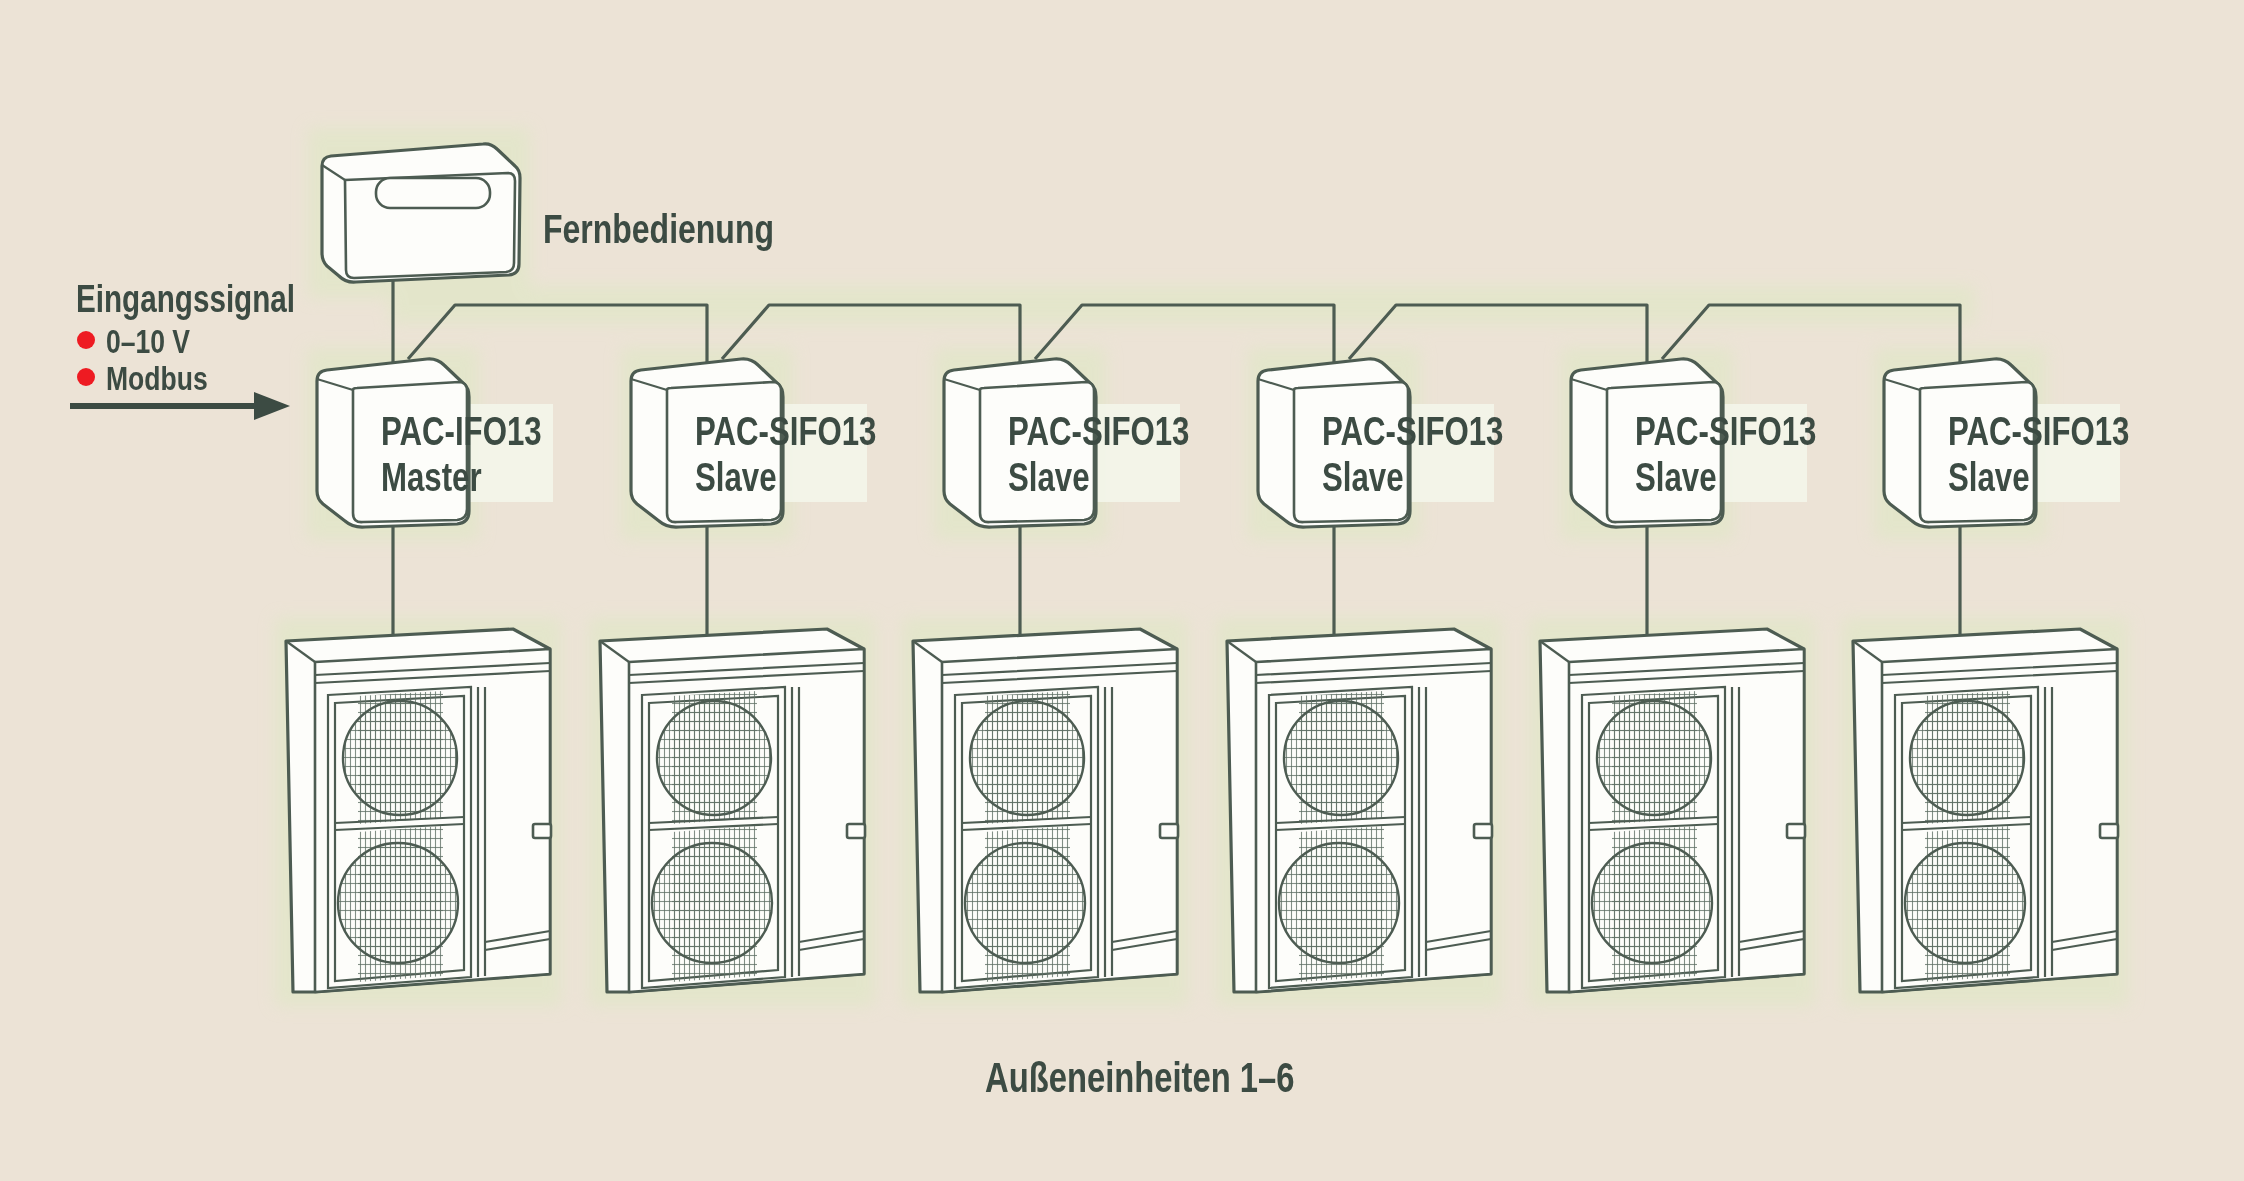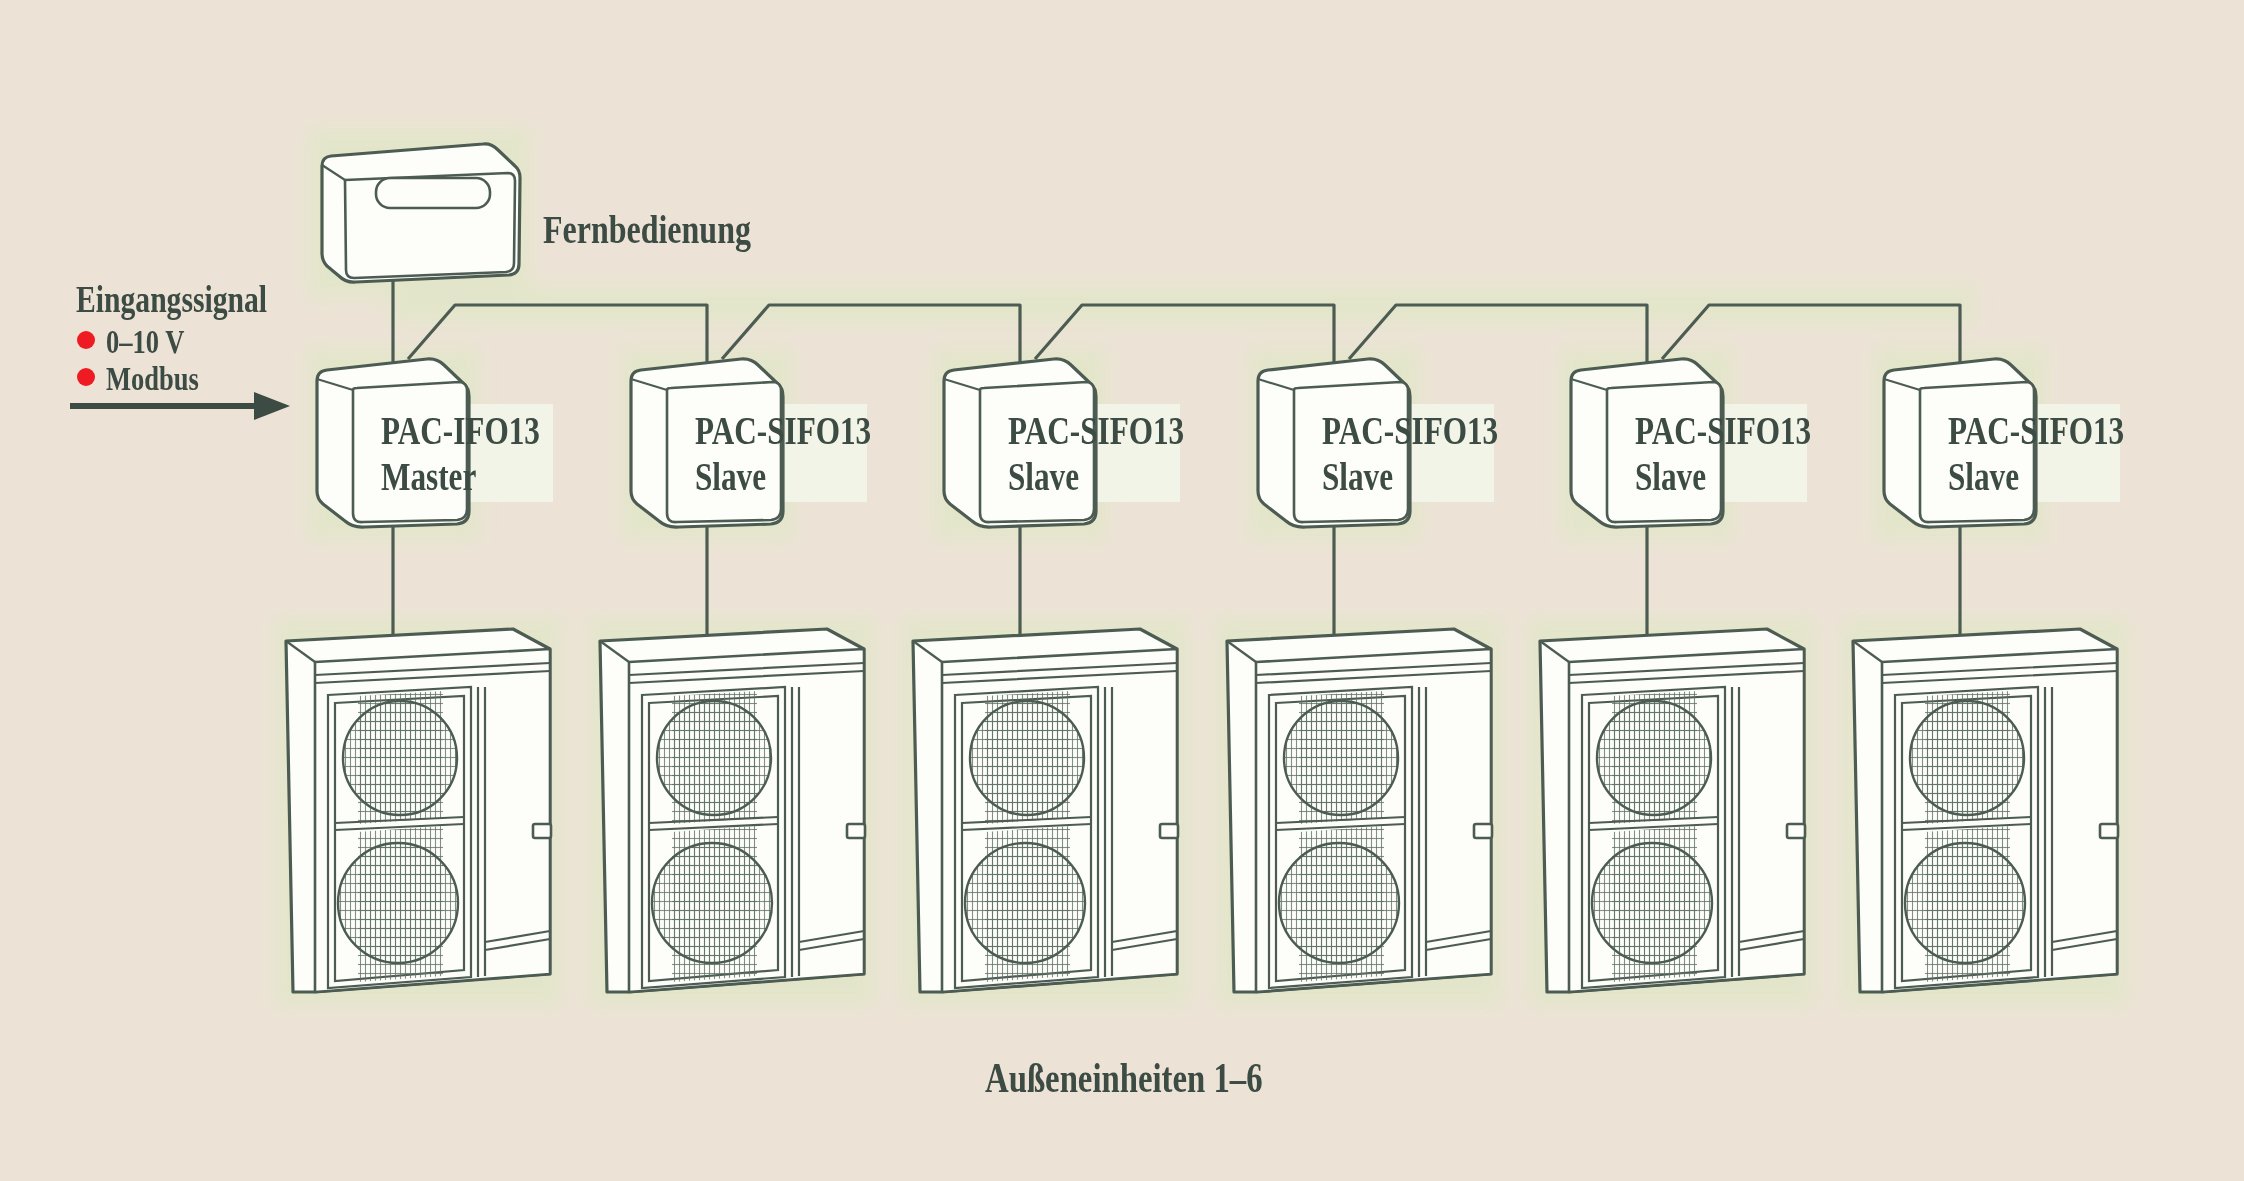--- a/index.html
+++ b/index.html
@@ -2,21 +2,21 @@
 <html style="--background: #ece3d6; --line: #4d5c52; --text: #3c4b43; --bullet: #ee1b22; --glow: #dde8c2; --band: #f3f5e9; --device_fill: #fdfdfa; --mesh: #5f6f65;"><head>
 <meta charset="utf-8">
 <style>
   html, body { margin: 0; padding: 0; }
   .stage {
     position: relative;
     width: 2244px;
     height: 1181px;
     background: var(--background, #ece3d6);
     overflow: hidden;
-    font-family: Liberation Serif, serif;
+    font-family: Liberation Sans, sans-serif;
   }
   svg.diagram { position: absolute; left: 0; top: 0; }
 
   
   .dev   { fill: var(--device_fill, #fdfdfa); stroke: var(--line, #4d5c52); stroke-width: 3.2; stroke-linejoin: round; }
   .face  { fill: var(--device_fill, #fdfdfa); stroke: var(--line, #4d5c52); stroke-width: 2.6; stroke-linejoin: round; }
   .ln    { fill: none; stroke: var(--line, #4d5c52); stroke-width: 3.2; stroke-linejoin: round; }
   .thin  { fill: none; stroke: var(--line, #4d5c52); stroke-width: 2.2; }
   .meshfill { fill: url(#meshpat); stroke: none; }
   .fan   { fill: url(#meshpat); stroke: var(--line, #4d5c52); stroke-width: 2.4; }

